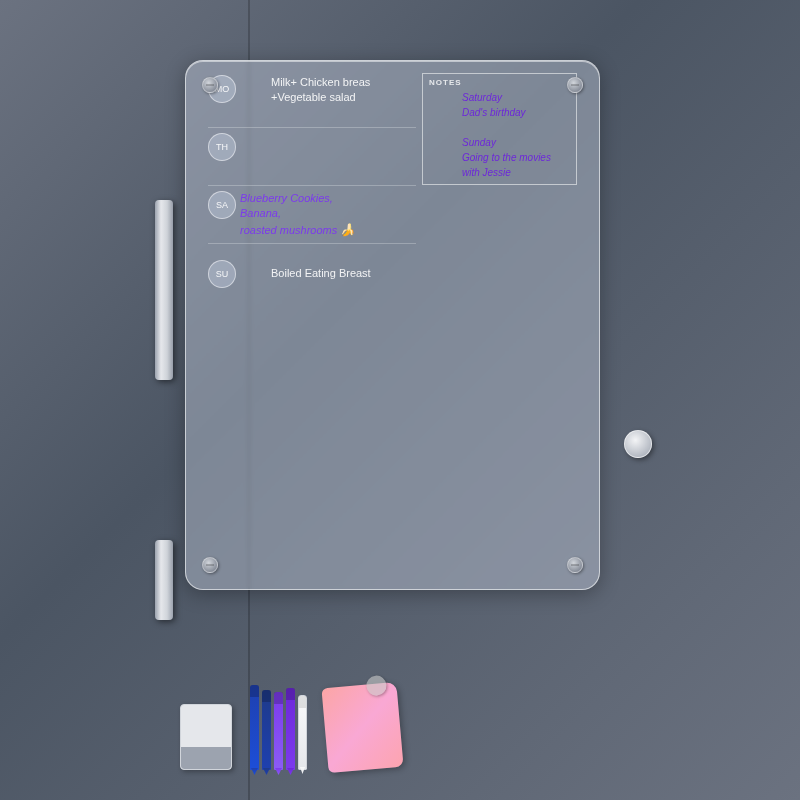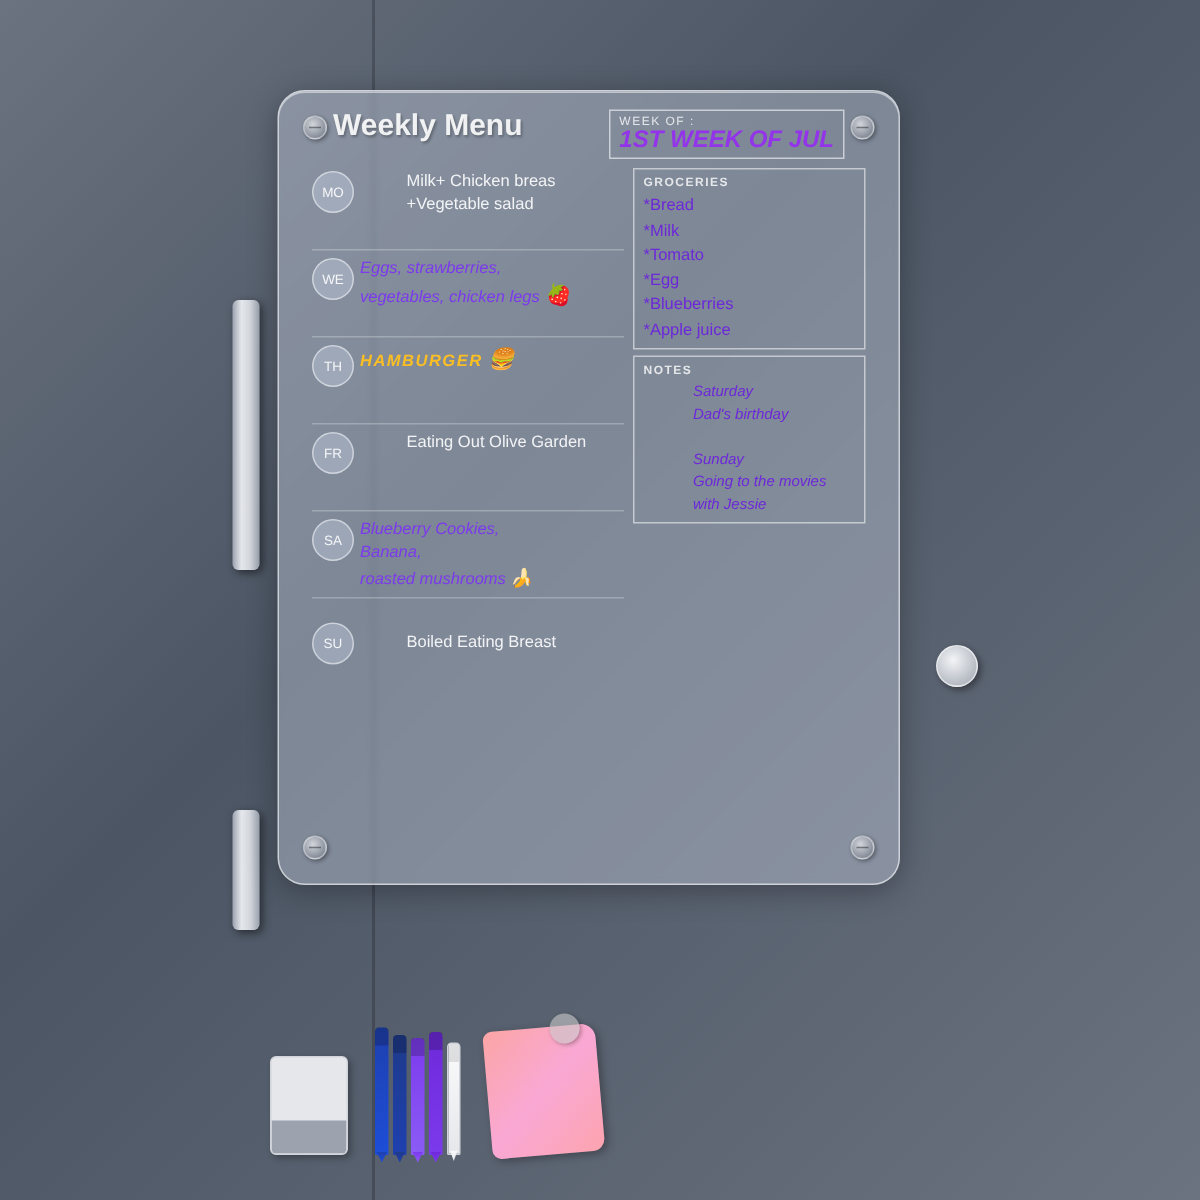--- a/index.html
+++ b/index.html
@@ -318,88 +318,57 @@
 
 <div class="hook"></div>
 
 <div class="board">
 
   <div class="screw screw-tl"></div>
   <div class="screw screw-tr"></div>
   <div class="screw screw-bl"></div>
   <div class="screw screw-br"></div>
 
-  <div class="board-header">
-    <div class="title-section">
-      <div class="weekly-menu-title">Weekly Menu</div>
-    </div>
-    <div class="week-of-section">
-      <div class="week-of-label">WEEK OF :</div>
-      <div class="week-of-value">1ST WEEK OF JUL</div>
-    </div>
-  </div>
 
   <div class="board-content">
 
     <div class="days-column">
 
       <div class="day-row">
         <div class="day-label">MO</div>
         <div class="day-content text-white">
           Milk+ Chicken breas<br>+Vegetable salad
         </div>
       </div>
 
 
-      <div class="day-row">
-        <div class="day-label">WE</div>
-        <div class="day-content text-purple">
-          Eggs, strawberries,<br>vegetables, chicken legs
-          <span style="font-size:14px;">🍓</span>
-        </div>
-      </div>
 
       <div class="day-row">
         <div class="day-label">TH</div>
-        <div class="day-content text-yellow">
-          HAMBURGER <span style="font-size:14px;">🍔</span>
-        </div>
       </div>
 
-      <div class="day-row">
-        <div class="day-label">FR</div>
-        <div class="day-content text-white">
-          Eating Out Olive Garden
-        </div>
-      </div>
 
       <div class="day-row">
         <div class="day-label">SA</div>
         <div class="day-content text-purple">
           Blueberry Cookies,<br>Banana,<br>roasted mushrooms <span style="font-size:12px;">🍌</span>
         </div>
       </div>
 
       <div class="day-row">
         <div class="day-label">SU</div>
         <div class="day-content text-white">
           Boiled Eating Breast
         </div>
       </div>
 
     </div>
 
     <div class="right-column">
 
-      <div class="section-box">
-        <div class="section-label">GROCERIES</div>
-        <div class="grocery-item">
-          *Bread<br>*Milk<br>*Tomato<br>*Egg<br>*Blueberries<br>*Apple juice
-        </div>
-      </div>
 
       <div class="section-box">
         <div class="section-label">NOTES</div>
         <div class="notes-content">
           Saturday<br>Dad's birthday<br><br>Sunday<br>Going to the movies<br>with Jessie
         </div>
       </div>
 
     </div>
   </div>

